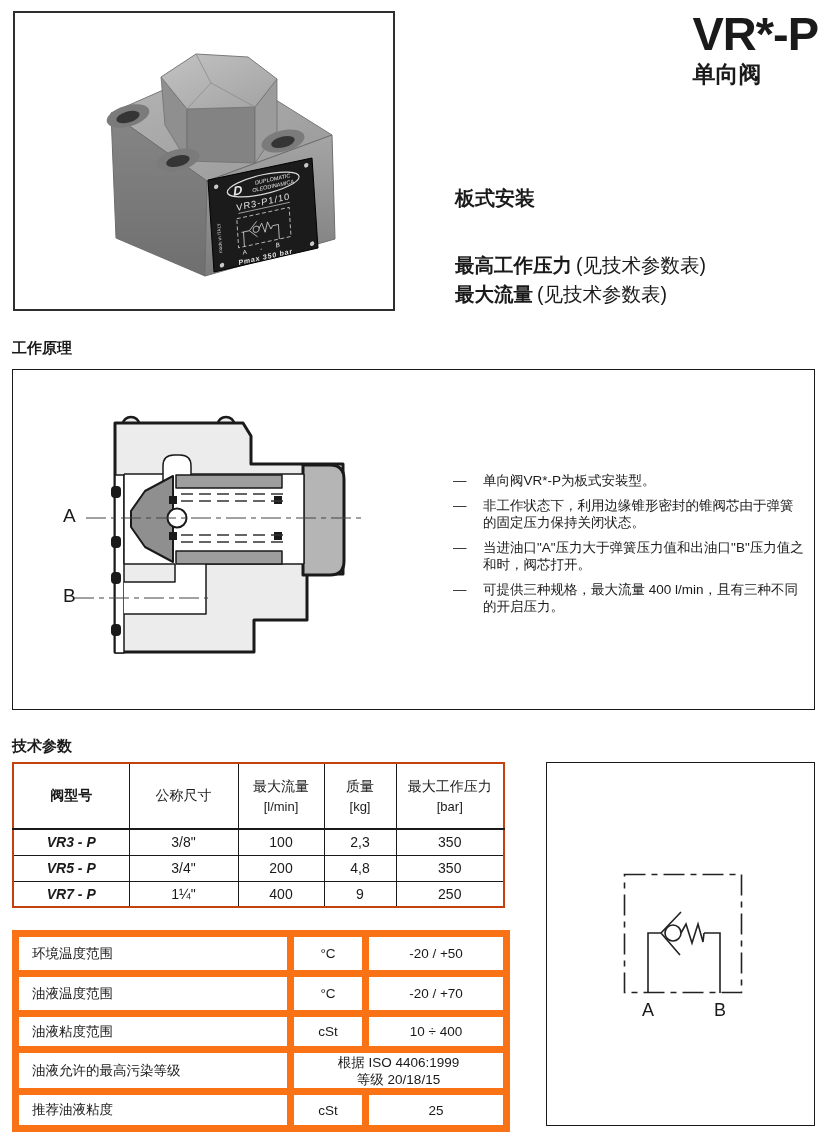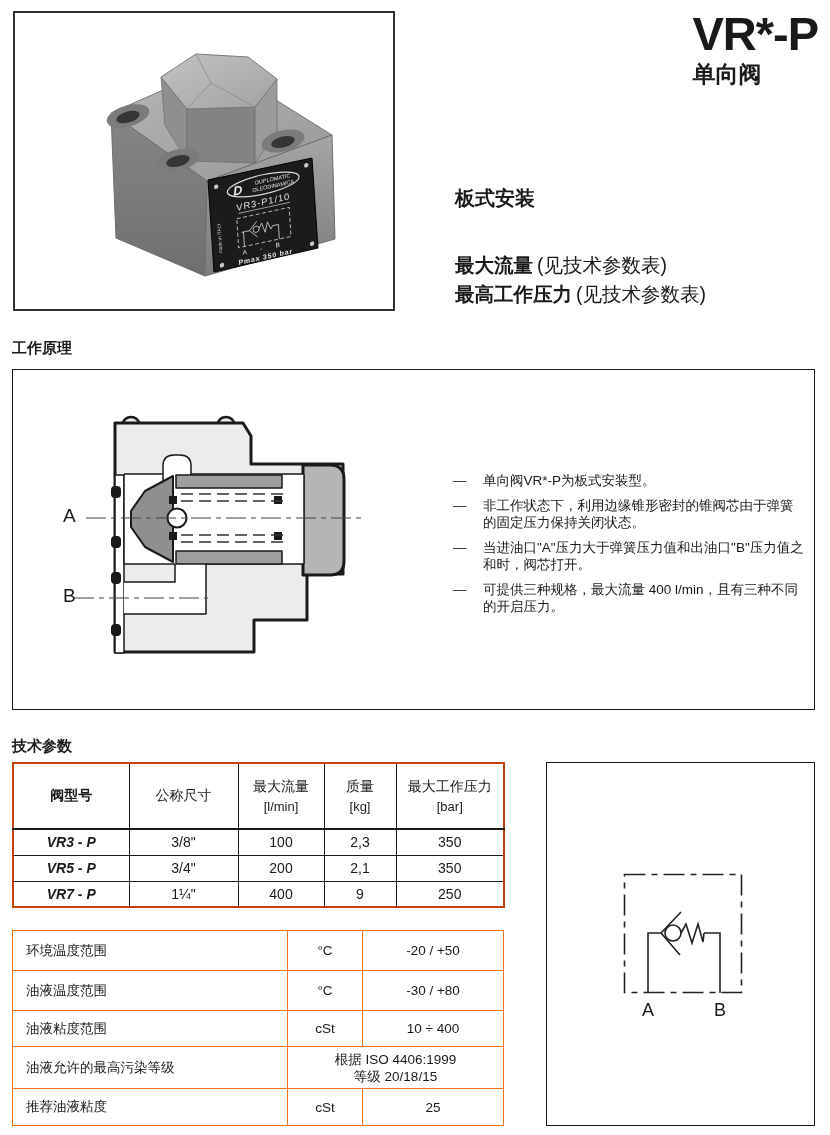--- a/index.html
+++ b/index.html
@@ -36,21 +36,21 @@
   .t1 th,.t1 td{border:1px solid #1a1a1a;text-align:center;vertical-align:middle;font-size:14px;padding:0;}
   .t1 thead tr{height:66px;}
   .t1 thead th{border-bottom:2px solid #1a1a1a;}
   .t1 tbody tr{height:26px;}
   .t1 .hl{font-weight:normal;font-size:14px;}
   .t1 .hl.b{font-weight:bold;}
   .t1 .hs{font-weight:normal;font-size:13px;margin-top:3px;}
   .t1 td.model{font-weight:bold;font-style:italic;}
 
   .t2{left:12px;top:930px;width:491px;border:1.5px solid #1a1a1a;}
-  .t2 td{border:1px solid #f97316;font-size:13.5px;vertical-align:middle;padding:0;}
+  .t2 td{border:7px solid #f97316;font-size:13.5px;vertical-align:middle;padding:0;}
   .t2 td.lbl{text-align:left;padding-left:13px;}
   .t2 td.unit,.t2 td.val,.t2 td.merged{text-align:center;}
   .t2 .mline{line-height:17px;}
 
   
   .symbol-box{left:546px;top:762px;width:267px;height:362px;border:1.5px solid #1a1a1a;background:#fff;}
   svg text{font-family:"Liberation Sans",sans-serif;}
 </style>
 </head>
 <body>
@@ -126,24 +126,24 @@
   </div>
 
   <div class="abs title-block">
     <h1 class="model-title">VR*-P</h1>
     <div class="model-subtitle">单向阀</div>
   </div>
 
   <div class="abs mounting">板式安装</div>
   <div class="abs intro-specs">
     <div>
-      <span class="lbl">最大流量</span><span class="note">(见技术参数表)</span>
+      <span class="lbl">最高工作压力</span><span class="note">(见技术参数表)</span>
     </div>
     <div>
-      <span class="lbl">最高工作压力</span><span class="note">(见技术参数表)</span>
+      <span class="lbl">最大流量</span><span class="note">(见技术参数表)</span>
     </div>
   </div>
 
   <div class="sec-h" style="left:12px;top:339px;">工作原理</div>
   <div class="abs principle-box">
 
     <svg class="cs-svg" viewBox="0 0 345 290" width="345" height="290">
       <g stroke="#1a1a1a" stroke-linejoin="round" fill="none">
 
         <path d="M70,26 A8,7 0 0 1 86,26 Z" fill="#ececec" stroke-width="2.5"></path>
@@ -257,21 +257,21 @@
         <td class="model">VR3 - P</td>
         <td>3/8"</td>
         <td>100</td>
         <td>2,3</td>
         <td>350</td>
       </tr>
       <tr>
         <td class="model">VR5 - P</td>
         <td>3/4"</td>
         <td>200</td>
-        <td>2,1</td>
+        <td>4,8</td>
         <td>350</td>
       </tr>
       <tr>
         <td class="model">VR7 - P</td>
         <td>1¼"</td>
         <td>400</td>
         <td>9</td>
         <td>250</td>
       </tr>
     </tbody>
@@ -285,21 +285,21 @@
       </colgroup>
     <tbody>
       <tr style="height:40px">
         <td class="lbl">环境温度范围</td>
         <td class="unit">°C</td>
         <td class="val">-20 / +50</td>
       </tr>
       <tr style="height:40px">
         <td class="lbl">油液温度范围</td>
         <td class="unit">°C</td>
-        <td class="val">-30 / +80</td>
+        <td class="val">-20 / +70</td>
       </tr>
       <tr style="height:36px">
         <td class="lbl">油液粘度范围</td>
         <td class="unit">cSt</td>
         <td class="val">10 ÷ 400</td>
       </tr>
       <tr style="height:42px">
         <td class="lbl">油液允许的最高污染等级</td>
         <td class="merged" colspan="2">
           <div class="mline">根据 ISO 4406:1999</div>

